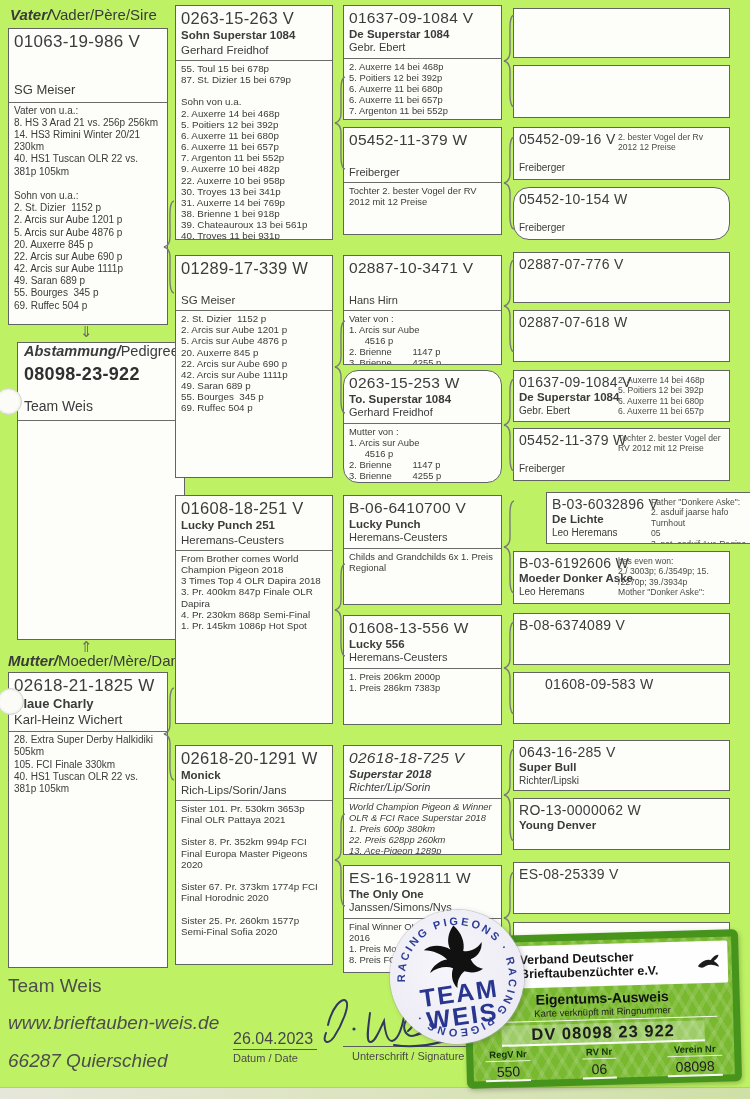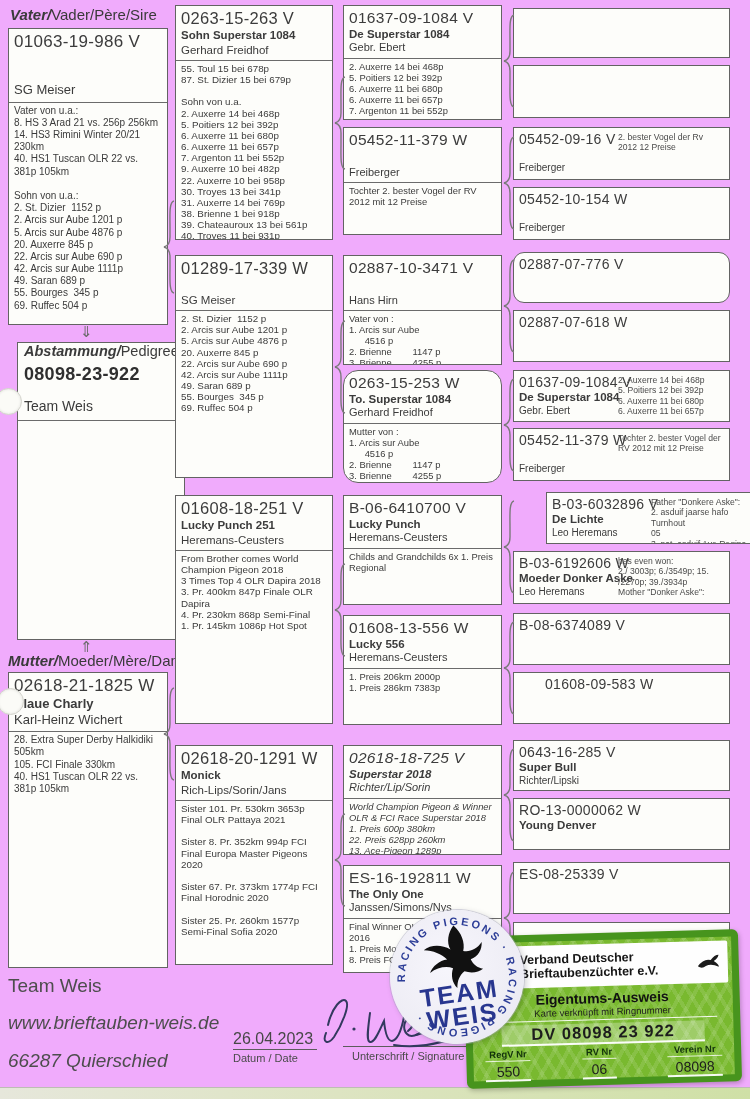--- a/index.html
+++ b/index.html
@@ -1,16 +1,16 @@
 <!DOCTYPE html>
 <html><head>
 <meta charset="utf-8">
 <style>
   html,body{margin:0;padding:0;background:#e8e8e6;}
-  #page{position:relative;width:750px;height:1099px;background:#f0abfc;overflow:hidden;
+  #page{position:relative;width:750px;height:1099px;background:#bef264;overflow:hidden;
         font-family:"Liberation Sans", sans-serif;color:#3b3b3b;}
   .abs{position:absolute;}
   .gen-label{font-size:15px;color:#3a3a3a;}
   .gen-label .b{font-weight:bold;font-style:italic;}
   .box{position:absolute;border:1.5px solid #636363;background:#fdfdfa;box-sizing:border-box;
        padding:3px 5px;overflow:hidden;}
   .ring{line-height:1.2;letter-spacing:.3px;color:#3c3c3c;white-space:nowrap;}
   .bname{font-weight:bold;line-height:1.2;white-space:nowrap;}
   .breeder{line-height:1.25;}
   .bbody{border-top:1.3px solid #6b6b6b;margin:3px -5px 0;padding:2px 5px 0;}
@@ -357,26 +357,26 @@
     <div class="box g4" style="left: 513px; top: 65px; width: 217px; height: 53px;">
       <div class="ring">&nbsp;</div>
     </div>
     <div class="box g4" style="left: 513px; top: 127px; width: 217px; height: 53px;">
       <div class="ring">05452-09-16 V</div>
       <div class="bname">&nbsp;</div>
       <div class="breeder">Freiberger</div>
       <div class="note">2. bester Vogel der Rv
 2012 12 Preise</div>
     </div>
-    <div class="box g4" style="left: 513px; top: 187px; width: 217px; height: 53px;">
+    <div class="box g4" style="left: 513px; top: 187px; width: 217px; height: 53px; border-radius: 16px;">
       <div class="ring">05452-10-154 W</div>
       <div class="bname">&nbsp;</div>
       <div class="breeder">Freiberger</div>
     </div>
-    <div class="box g4" style="left: 513px; top: 252px; width: 217px; height: 51px; border-radius: 11px;">
+    <div class="box g4" style="left: 513px; top: 252px; width: 217px; height: 51px;">
       <div class="ring">02887-07-776 V</div>
     </div>
     <div class="box g4" style="left: 513px; top: 310px; width: 217px; height: 52px;">
       <div class="ring">02887-07-618 W</div>
     </div>
     <div class="box g4" style="left: 513px; top: 370px; width: 217px; height: 52px;">
       <div class="ring">01637-09-1084 V</div>
       <div class="bname">De Superstar 1084</div>
       <div class="breeder">Gebr. Ebert</div>
       <div class="note">2. Auxerre 14 bei 468p

